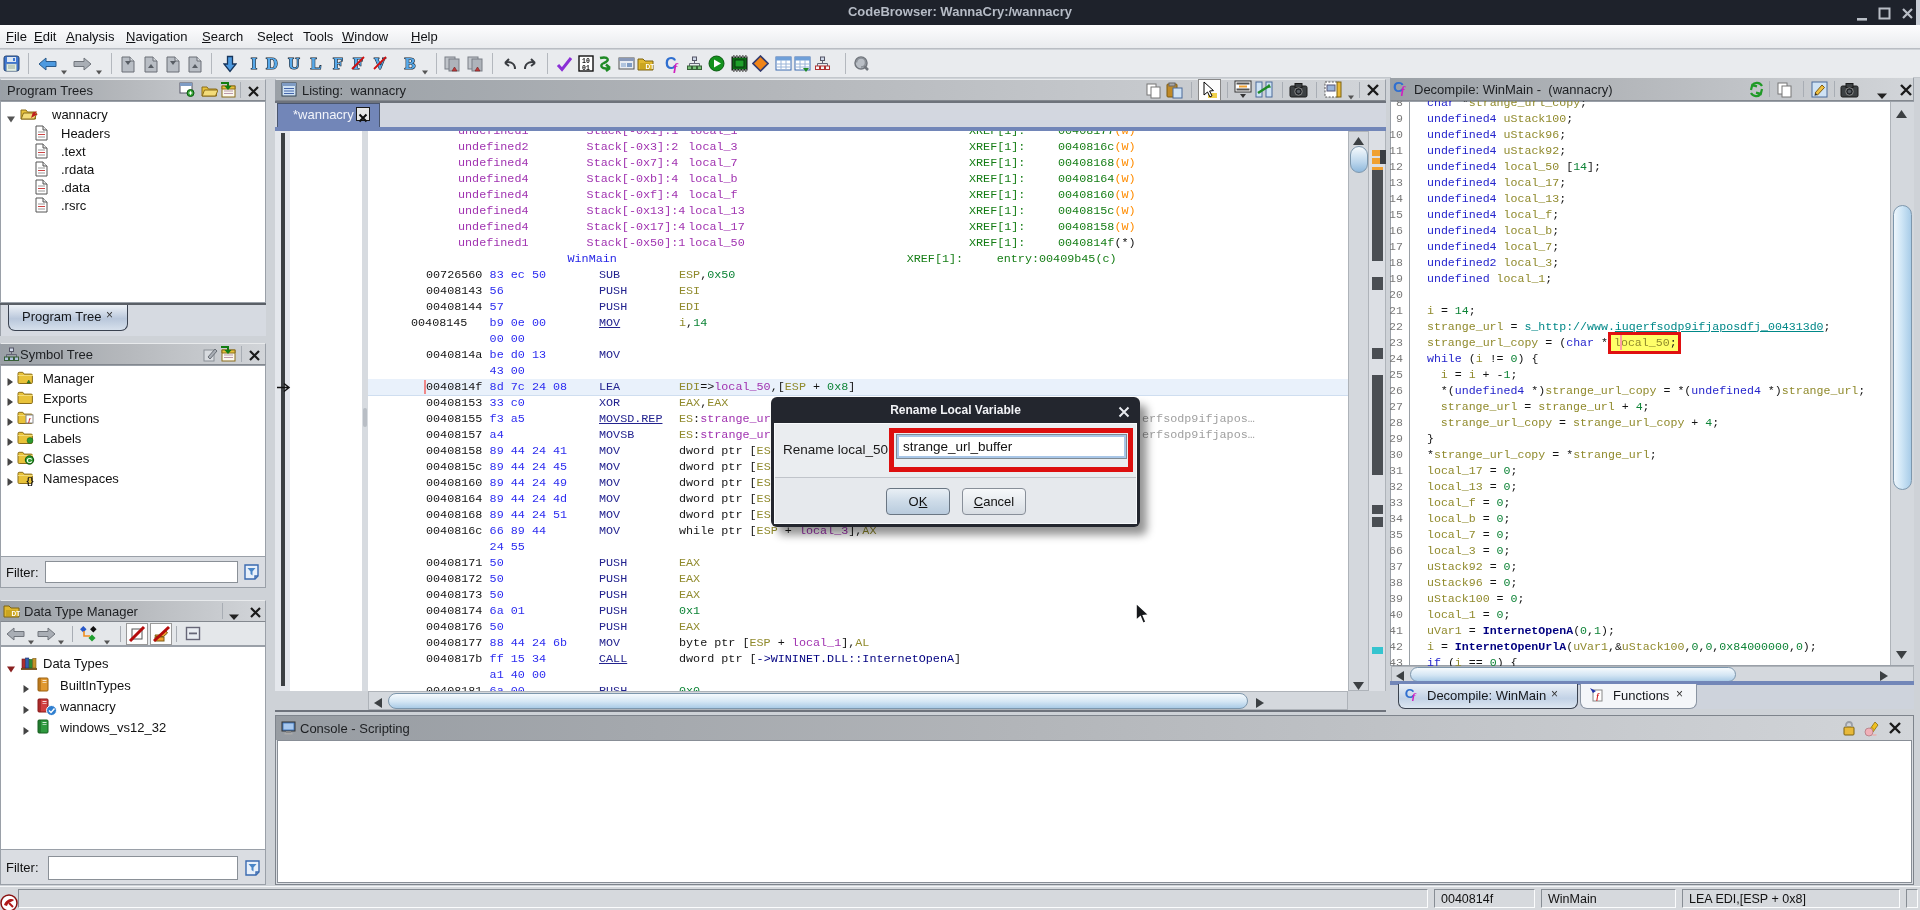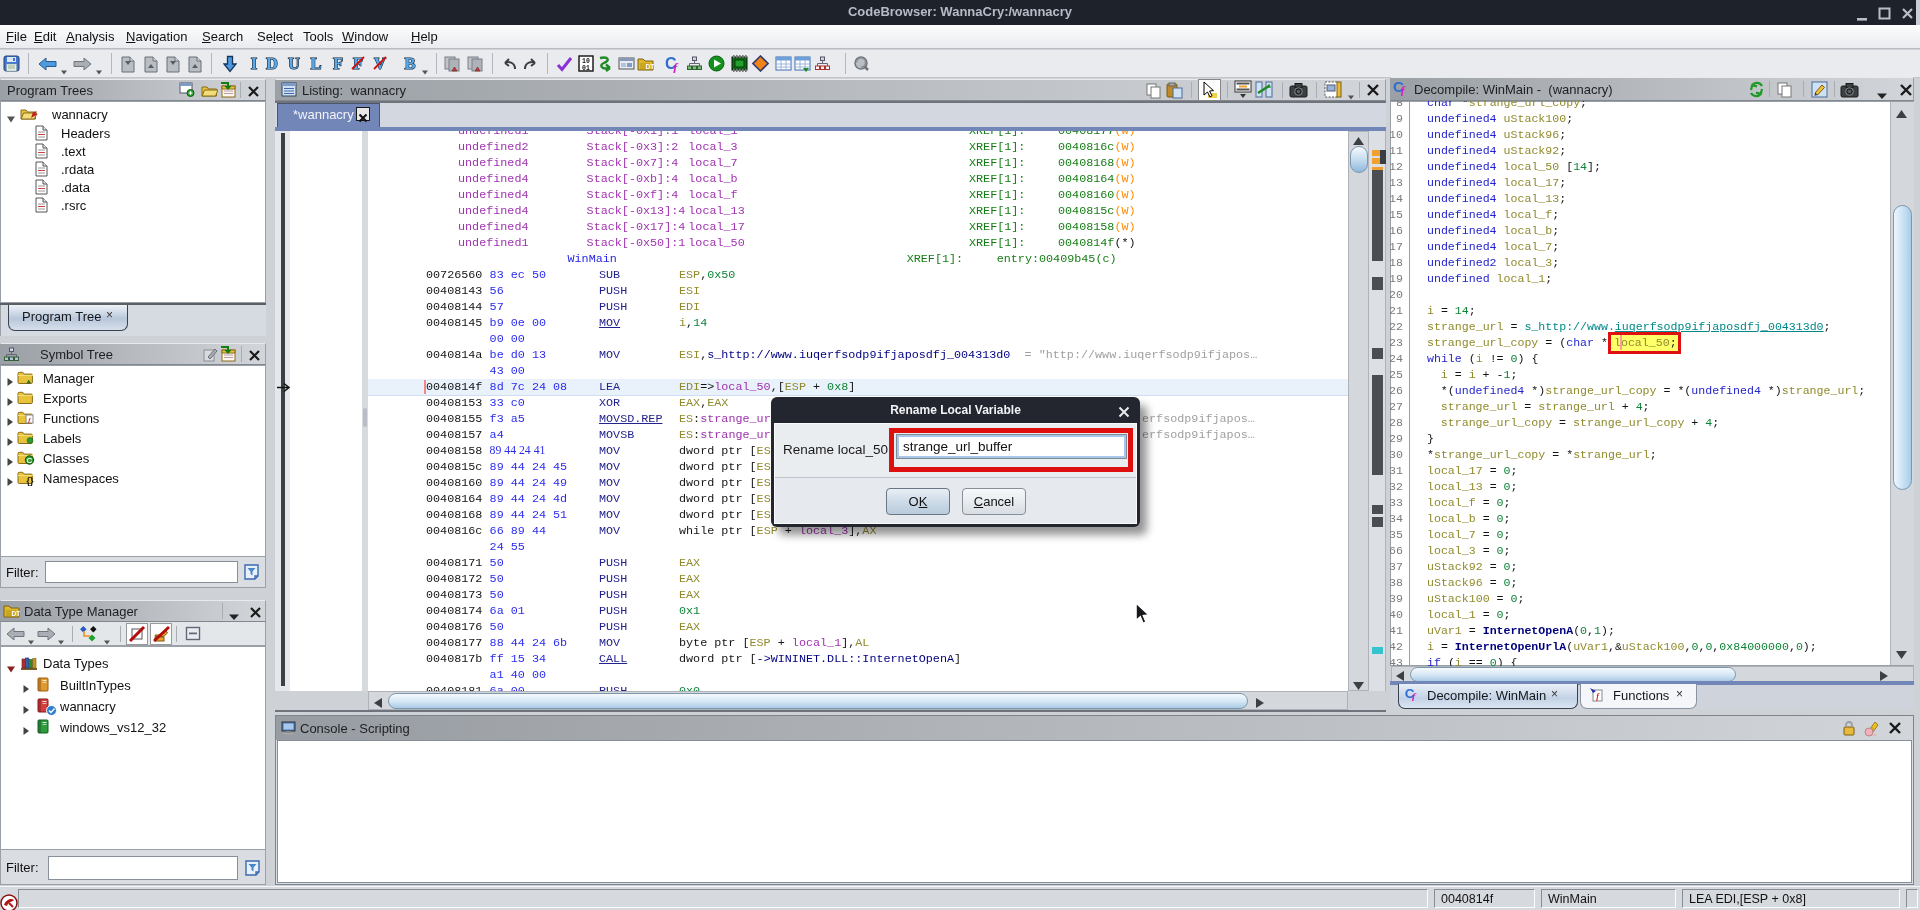--- a/index.html
+++ b/index.html
@@ -302,21 +302,21 @@
 <div class="tl" style="left:22px;top:309px">Program Tree</div>
 <div class="abs" style="left:106px;top:308px;font-size:12px;color:#333">×</div>
 <div class="abs hdr" style="left:0px;top:343px;width:266px;height:22px"></div>
 <div class="abs" style="left:4px;top:347px;width:15px;height:15px"><svg width="15" height="15" viewBox="0 0 15 15">
       <rect x="5.5" y="1" width="4" height="3.5" fill="#cfd8e8" stroke="#556"></rect>
       <path d="M7.5 4.5 v3 M2.5 10 v-2.5 h10 v2.5" stroke="#667" fill="none"></path>
       <rect x="0.5" y="10" width="4" height="3.5" fill="#b0c4de" stroke="#375f37"></rect>
       <rect x="5.5" y="10" width="4" height="3.5" fill="#b0c4de" stroke="#375f37"></rect>
       <rect x="10.5" y="10" width="4" height="3.5" fill="#b0c4de" stroke="#375f37"></rect>
     </svg></div>
-<div class="hdrtxt abs" style="left:40px;top:347px">Symbol Tree</div>
+<div class="hdrtxt abs" style="left:20px;top:347px">Symbol Tree</div>
 <div class="abs" style="left:203px;top:347px;width:15px;height:15px"><svg width="15" height="15" viewBox="0 0 15 15">
       <rect x="1" y="3" width="10" height="11" fill="#d8dbdf" stroke="#8a8f96"></rect>
       <path d="M5 10 L12 2 L14 4 L7 12 Z" fill="#a9aeb5" stroke="#6a6f76"></path>
     </svg></div>
 <div class="abs" style="left:219px;top:346px;width:18px;height:16px"><svg width="18" height="16" viewBox="0 0 18 16">
       <rect x="3" y="4" width="13" height="11" fill="#fbf8ee" stroke="#8a6d1a"></rect>
       <path d="M3 4 h13 v3 h-13 z" fill="#e8c23a" stroke="#8a6d1a"></path>
       <path d="M1 1 h8 M9 1 l0 0" stroke="none"></path>
       <path d="M2 1 L9 1 L9 5" stroke="#127d12" stroke-width="2" fill="none"></path>
       <path d="M9 8 l-3.5 -4 l7 0 z" fill="#127d12"></path>
@@ -632,48 +632,47 @@
 <div class="abs mono" style="left:324px;top:136px"><i style="color:#23238f;">SUB</i></div>
 <div class="abs mono" style="left:404px;top:136px"><i style="color:#908a2c;">ESP</i><i style="color:#141414;">,</i><i style="color:#0e8437;">0x50</i></div>
 <div class="abs mono" style="left:151px;top:152px"><i style="color:#141414;">00408143</i></div>
 <div class="abs mono" style="left:214.60000000000002px;top:152px"><i style="color:#2b2bf0;">56</i></div>
 <div class="abs mono" style="left:324px;top:152px"><i style="color:#23238f;">PUSH</i></div>
 <div class="abs mono" style="left:404px;top:152px"><i style="color:#908a2c;">ESI</i></div>
 <div class="abs mono" style="left:151px;top:168px"><i style="color:#141414;">00408144</i></div>
 <div class="abs mono" style="left:214.60000000000002px;top:168px"><i style="color:#2b2bf0;">57</i></div>
 <div class="abs mono" style="left:324px;top:168px"><i style="color:#23238f;">PUSH</i></div>
 <div class="abs mono" style="left:404px;top:168px"><i style="color:#908a2c;">EDI</i></div>
-<div class="abs mono" style="left:151px;top:184px"><i style="color:#141414;">00408145</i></div>
+<div class="abs mono" style="left:136px;top:184px"><i style="color:#141414;">00408145</i></div>
 <div class="abs mono" style="left:214.60000000000002px;top:184px"><i style="color:#2b2bf0;">b9 0e 00</i></div>
 <div class="abs mono" style="left:324px;top:184px"><i style="color:#23238f;text-decoration:underline;">MOV</i></div>
 <div class="abs mono" style="left:404px;top:184px"><i style="color:#908a2c;">i</i><i style="color:#141414;">,</i><i style="color:#0e8437;">14</i></div>
 <div class="abs mono" style="left:214.60000000000002px;top:200px"><i style="color:#2b2bf0;">00 00</i></div>
 <div class="abs mono" style="left:151px;top:216px"><i style="color:#141414;">0040814a</i></div>
 <div class="abs mono" style="left:214.60000000000002px;top:216px"><i style="color:#2b2bf0;">be d0 13</i></div>
 <div class="abs mono" style="left:324px;top:216px"><i style="color:#23238f;">MOV</i></div>
-<div class="abs mono" style="left:404px;top:216px"><i style="color:#908a2c;">ESI</i><i style="color:#141414;">,</i><i style="color:#000080;">s_http://www.iuqerfsodp9ifjaposdfj_004313d0</i><i style="color:#9f9f9f;">  = "http://www.iuqerfsodp9ifjapos…</i></div>
 <div class="abs mono" style="left:214.60000000000002px;top:232px"><i style="color:#2b2bf0;">43 00</i></div>
 <div class="abs mono" style="left:151px;top:248px"><i style="color:#141414;">0040814f</i></div>
 <div class="abs mono" style="left:214.60000000000002px;top:248px"><i style="color:#2b2bf0;">8d 7c 24 08</i></div>
 <div class="abs mono" style="left:324px;top:248px"><i style="color:#23238f;">LEA</i></div>
 <div class="abs mono" style="left:404px;top:248px"><i style="color:#908a2c;">EDI</i><i style="color:#141414;">=&gt;</i><i style="color:#a032b0;">local_50</i><i style="color:#141414;">,[</i><i style="color:#908a2c;">ESP</i><i style="color:#141414;"> + </i><i style="color:#0e8437;">0x8</i><i style="color:#141414;">]</i></div>
 <div class="abs mono" style="left:151px;top:264px"><i style="color:#141414;">00408153</i></div>
 <div class="abs mono" style="left:214.60000000000002px;top:264px"><i style="color:#2b2bf0;">33 c0</i></div>
 <div class="abs mono" style="left:324px;top:264px"><i style="color:#23238f;">XOR</i></div>
 <div class="abs mono" style="left:404px;top:264px"><i style="color:#908a2c;">EAX</i><i style="color:#141414;">,</i><i style="color:#908a2c;">EAX</i></div>
 <div class="abs mono" style="left:151px;top:280px"><i style="color:#141414;">00408155</i></div>
 <div class="abs mono" style="left:214.60000000000002px;top:280px"><i style="color:#2b2bf0;">f3 a5</i></div>
 <div class="abs mono" style="left:324px;top:280px"><i style="color:#23238f;text-decoration:underline;">MOVSD.REP</i></div>
 <div class="abs mono" style="left:404px;top:280px"><i style="color:#908a2c;">ES</i><i style="color:#141414;">:</i><i style="color:#a032b0;">strange_url_buffer</i></div>
 <div class="abs mono" style="left:151px;top:296px"><i style="color:#141414;">00408157</i></div>
 <div class="abs mono" style="left:214.60000000000002px;top:296px"><i style="color:#2b2bf0;">a4</i></div>
 <div class="abs mono" style="left:324px;top:296px"><i style="color:#23238f;">MOVSB</i></div>
 <div class="abs mono" style="left:404px;top:296px"><i style="color:#908a2c;">ES</i><i style="color:#141414;">:</i><i style="color:#a032b0;">strange_url_buffer</i></div>
 <div class="abs mono" style="left:151px;top:312px"><i style="color:#141414;">00408158</i></div>
-<div class="abs mono" style="left:214.60000000000002px;top:312px"><i style="color:#2b2bf0;font-family:Liberation Serif, serif;">89 44 24 41</i></div>
+<div class="abs mono" style="left:214.60000000000002px;top:312px"><i style="color:#2b2bf0;">89 44 24 41</i></div>
 <div class="abs mono" style="left:324px;top:312px"><i style="color:#23238f;">MOV</i></div>
 <div class="abs mono" style="left:404px;top:312px"><i style="color:#141414;">dword ptr [</i><i style="color:#908a2c;">ESP</i></div>
 <div class="abs mono" style="left:151px;top:328px"><i style="color:#141414;">0040815c</i></div>
 <div class="abs mono" style="left:214.60000000000002px;top:328px"><i style="color:#2b2bf0;">89 44 24 45</i></div>
 <div class="abs mono" style="left:324px;top:328px"><i style="color:#23238f;">MOV</i></div>
 <div class="abs mono" style="left:404px;top:328px"><i style="color:#141414;">dword ptr [</i><i style="color:#908a2c;">ESP</i></div>
 <div class="abs mono" style="left:151px;top:344px"><i style="color:#141414;">00408160</i></div>
 <div class="abs mono" style="left:214.60000000000002px;top:344px"><i style="color:#2b2bf0;">89 44 24 49</i></div>
 <div class="abs mono" style="left:324px;top:344px"><i style="color:#23238f;">MOV</i></div>
 <div class="abs mono" style="left:404px;top:344px"><i style="color:#141414;">dword ptr [</i><i style="color:#908a2c;">ESP</i></div>

